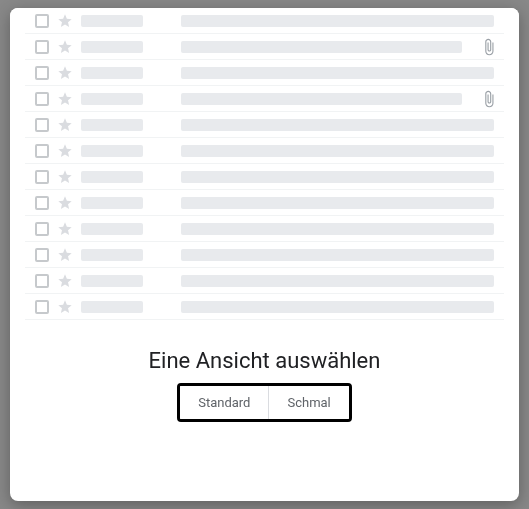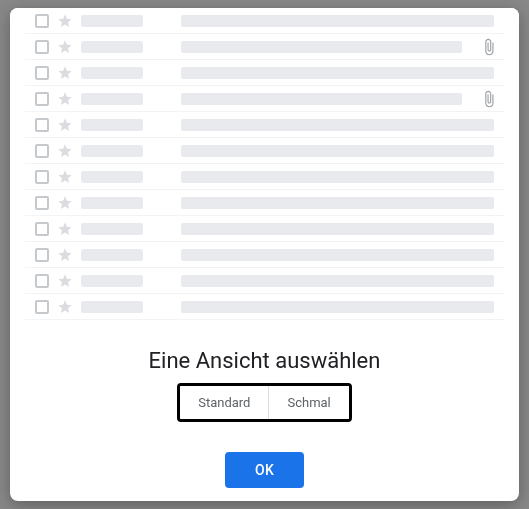--- a/index.html
+++ b/index.html
@@ -227,15 +227,14 @@
         <span class="sender-block"></span>
         <span class="content-block"></span>
       </div>
     </div>
   <div class="controls">
     <h2 class="title">Eine Ansicht auswählen</h2>
     <div class="segmented">
       <button class="seg-btn">Standard</button>
       <button class="seg-btn">Schmal</button>
     </div>
-    <button class="ok-btn">OK</button>
   </div>
 </div>
 
 </body></html>

